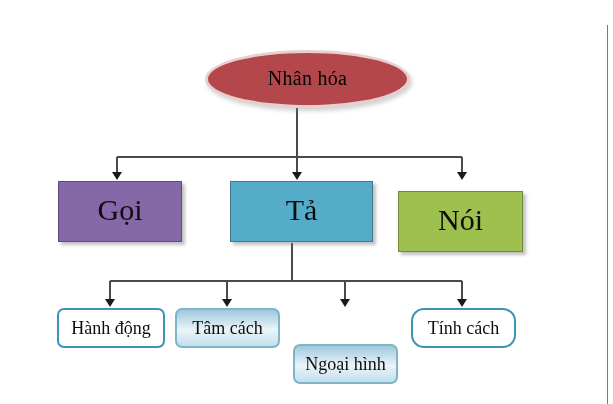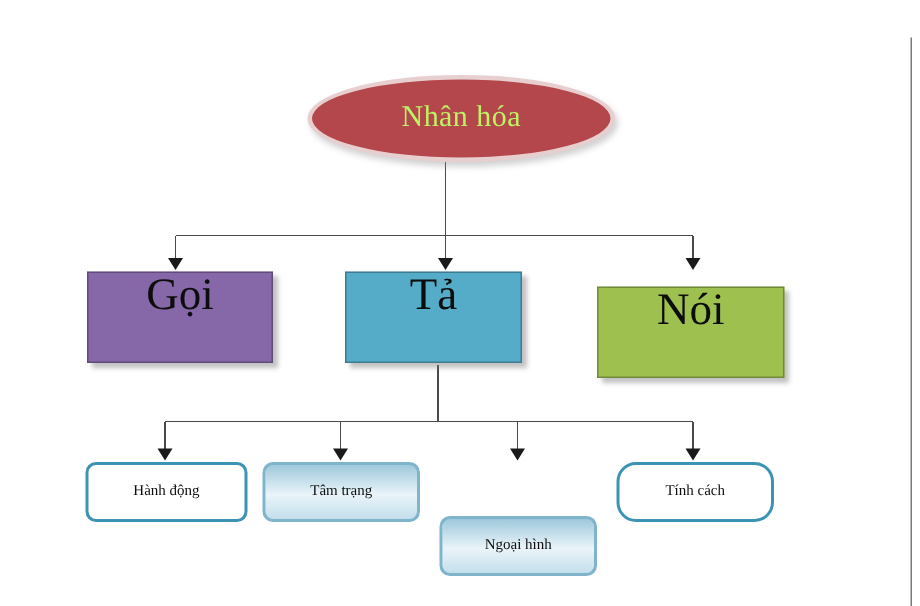--- a/index.html
+++ b/index.html
@@ -34,31 +34,31 @@
   .root-node {
     position: absolute;
     display: flex;
     align-items: center;
     justify-content: center;
     border-radius: 50%;
     box-sizing: border-box;
   }
   .root-node .node-label {
     font-size: 20px;
-    color: #bef264;
+    color: #000000;
     letter-spacing: .3px;
     line-height: 1;
     padding-bottom: 2px;
   }
 
   
   .cat-node {
     position: absolute;
     display: flex;
-    align-items: flex-start;
+    align-items: center;
     justify-content: center;
     box-sizing: border-box;
     border: 1px solid rgba(0,0,0,.28);
     box-shadow: 3px 3px 3px rgba(120,120,120,.45);
   }
   .cat-node .node-label {
     font-size: 30px;
     color: #0d0d0d;
     line-height: 1;
     padding-bottom: 4px;
@@ -71,21 +71,21 @@
     align-items: center;
     justify-content: center;
     box-sizing: border-box;
     border-radius: 7px;
     border: 2px solid #3d93b4;
   }
   .leaf-node.filled {
     border-color: #7fb4cb;
   }
   .leaf-node .node-label {
-    font-size: 10px;
+    font-size: 18px;
     color: #0d0d0d;
     line-height: 1;
     white-space: nowrap;
   }
 
   
   #margin-rule {
     position: absolute;
     top: 25px;
     left: 607px;
@@ -131,35 +131,35 @@
   <div class="root-node" style="left:205px; top:50px; width:205px; height:58px;
               background:#b4474b; border:3px solid #e8cfcf;
               box-shadow:2px 3px 4px rgba(140,140,140,.4);">
     <span class="node-label">Nhân hóa</span>
   </div>
 
   <div class="cat-node" style="left:58px; top:181px; width:124px; height:61px; background:#8667a8;">
     <span class="node-label">Gọi</span>
   </div>
 
-  <div class="cat-node" style="left:230px; top:181px; width:118px; height:61px; background:#55acc8;">
+  <div class="cat-node" style="left:230px; top:181px; width:143px; height:61px; background:#55acc8;">
     <span class="node-label">Tả</span>
   </div>
 
   <div class="cat-node" style="left:398px; top:191px; width:125px; height:61px; background:#9dc04f;">
     <span class="node-label">Nói</span>
   </div>
 
   <div class="leaf-node" style="left:57px; top:308px; width:108px; height:40px; background:#ffffff;">
     <span class="node-label">Hành động</span>
   </div>
 
   <div class="leaf-node filled" style="left:175px; top:308px; width:105px; height:40px;
               background:linear-gradient(180deg,#9ec9dc 0%,#eaf4f9 55%,#c3dfec 100%);">
-    <span class="node-label">Tâm trạng</span>
+    <span class="node-label">Tâm cách</span>
   </div>
 
   <div class="leaf-node filled" style="left:293px; top:308px; width:105px; height:40px;
               background:linear-gradient(180deg,#9ec9dc 0%,#eaf4f9 55%,#c3dfec 100%);margin-top:36px;">
     <span class="node-label">Ngoại hình</span>
   </div>
 
   <div class="leaf-node" style="left:411px; top:308px; width:105px; height:40px; background:#ffffff;border-radius:13px;">
     <span class="node-label">Tính cách</span>
   </div>

